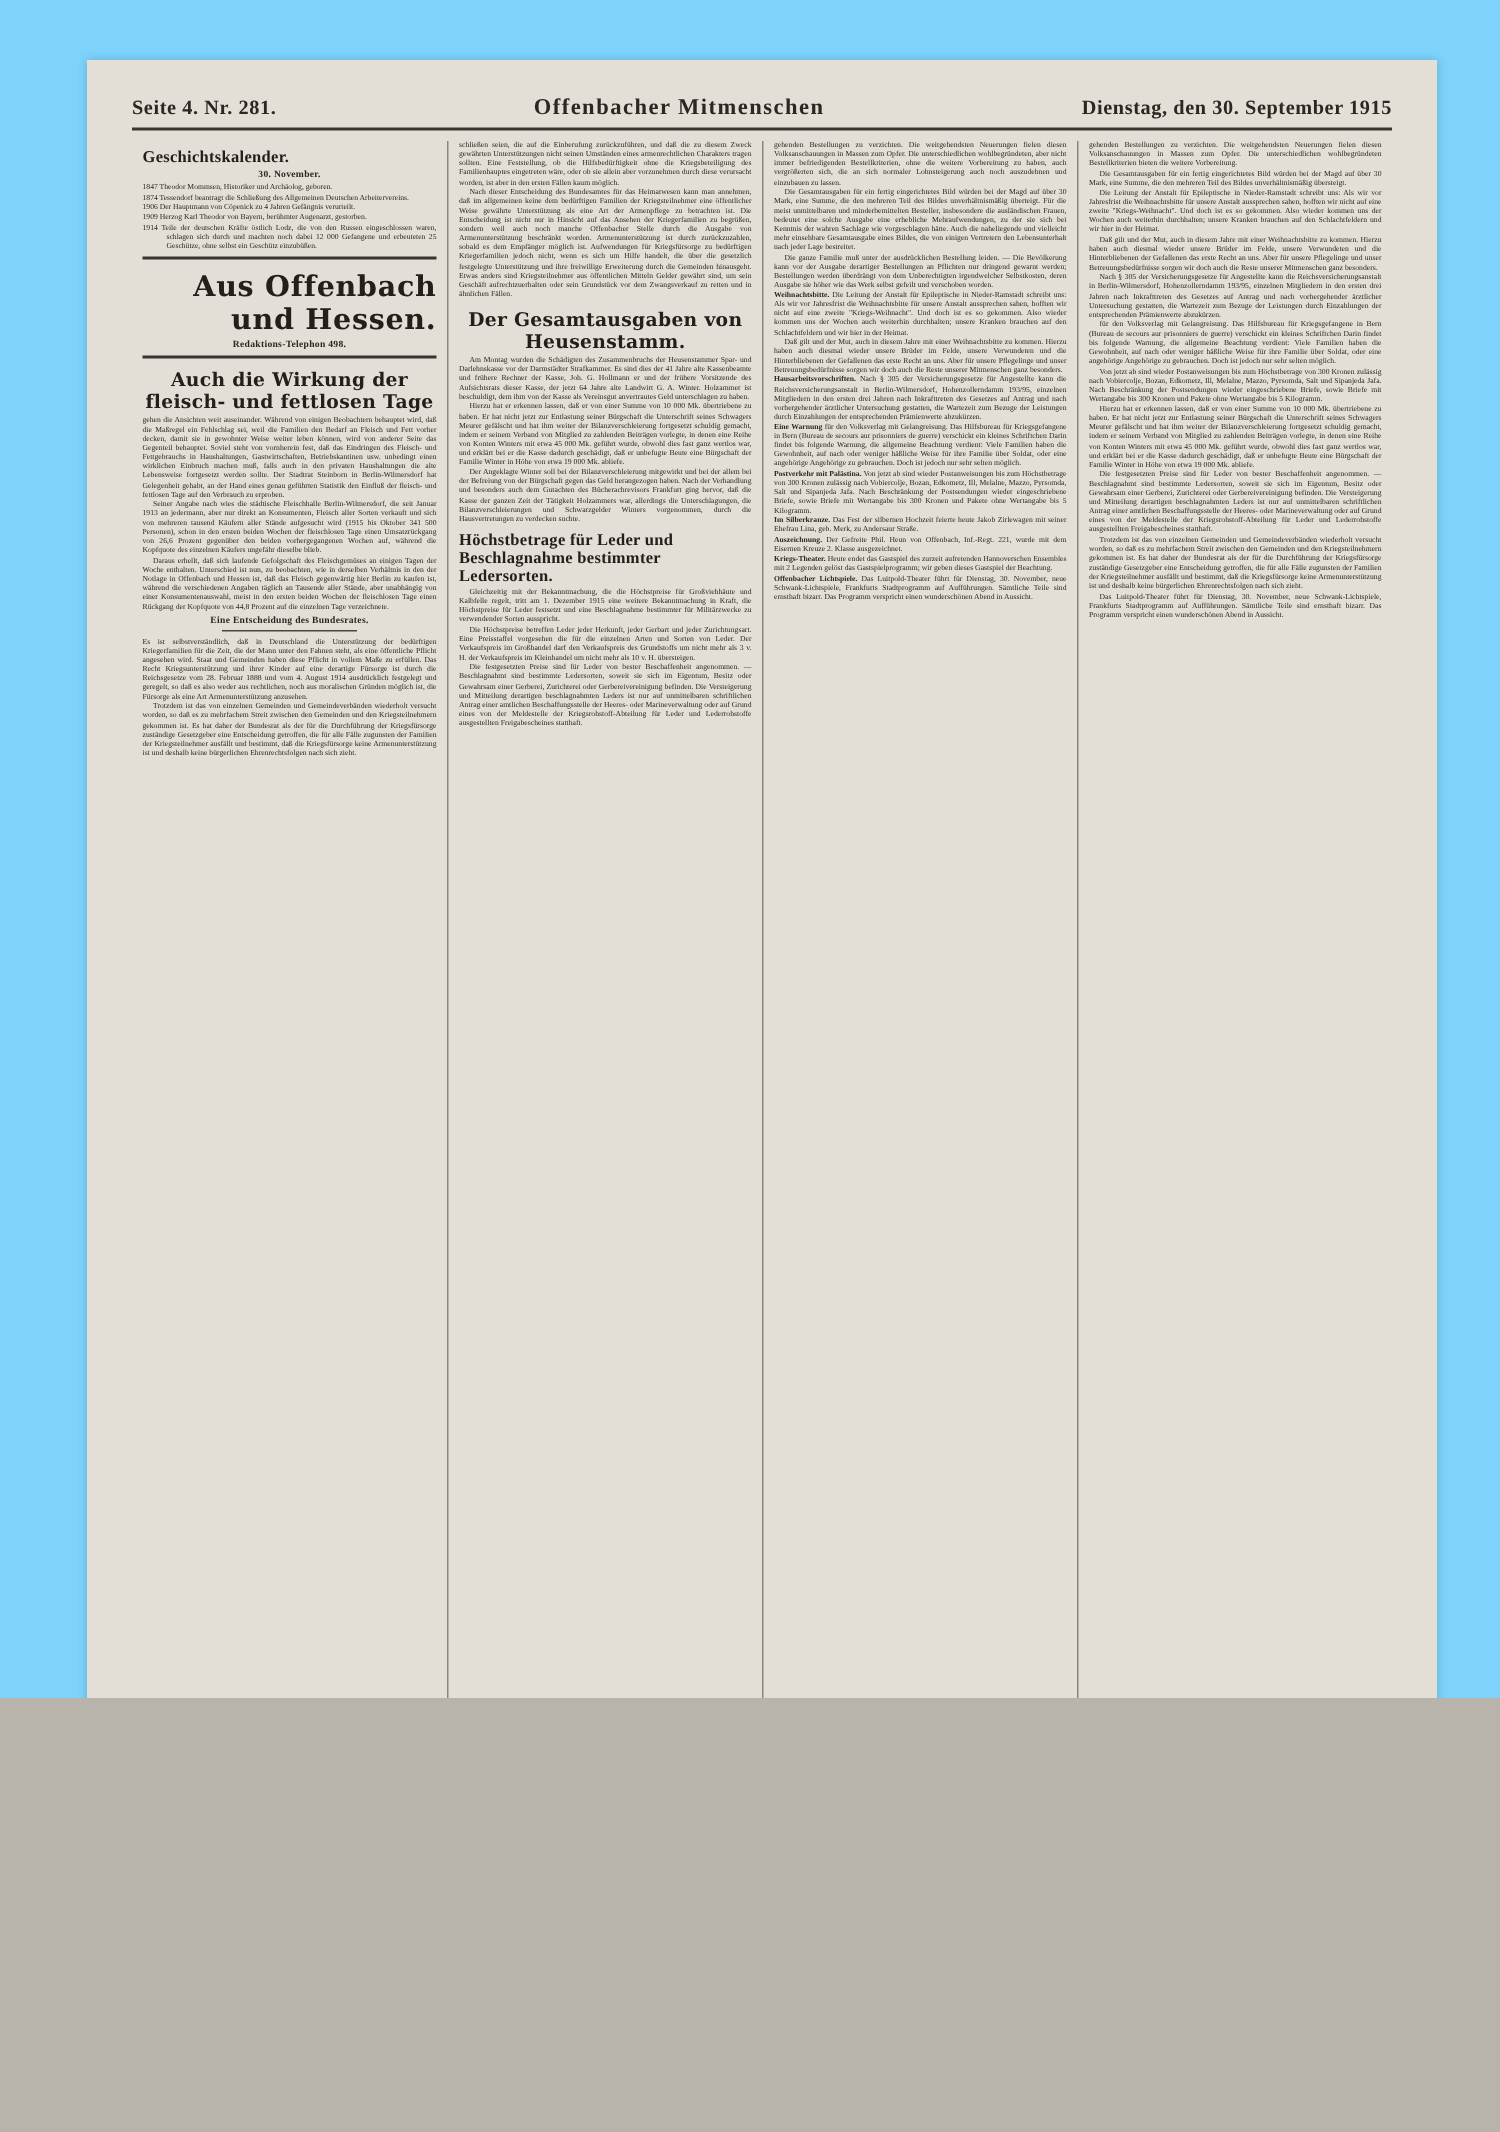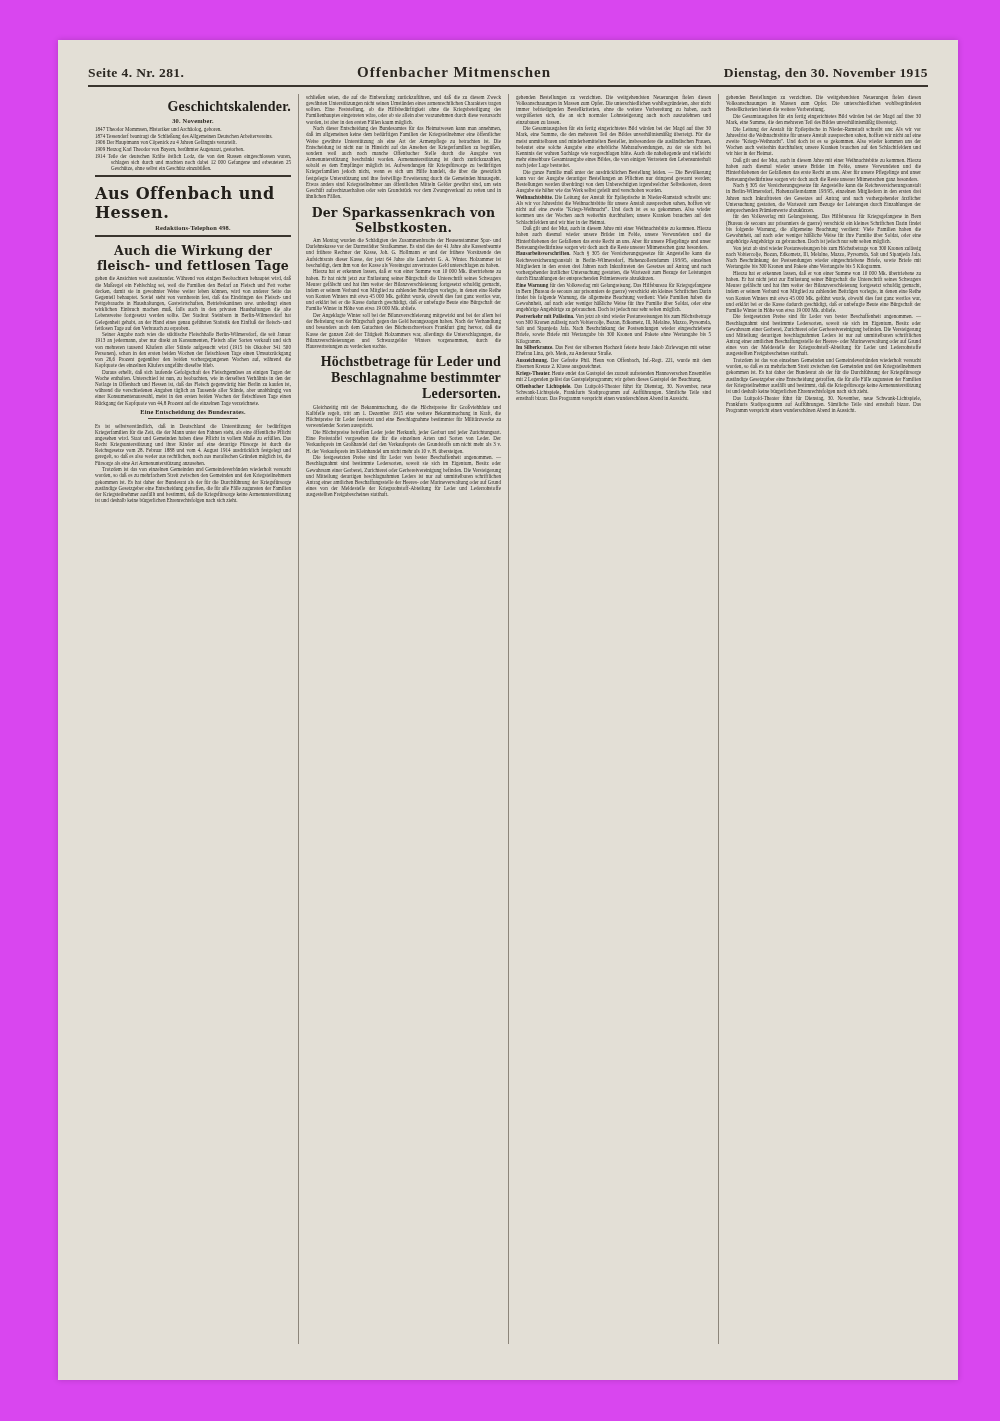--- a/index.html
+++ b/index.html
@@ -3,22 +3,22 @@
 <meta charset="utf-8">
 <style>
   html, body {
     margin: 0;
     padding: 0;
     background: #b8b3ab;
   }
   .page {
     position: relative;
     width: 1000px;
-    height: 1421px;
-    background: #d946ef;
+    height: 1132px;
+    background: #7dd3fc;
     overflow: hidden;
     font-family: "Liberation Serif", serif;
   }
   .sheet {
     position: absolute;
     left: 58px;
     top: 40px;
     width: 900px;
     height: 1340px;
     background: #e3dfd6;
@@ -77,41 +77,41 @@
     -webkit-hyphens: auto;
     letter-spacing: 0.02px;
   }
   .body-text p {
     margin: 0 0 0.5px 0;
     text-indent: 7px;
   }
   .body-text p.noindent { text-indent: 0; }
 
   .hdr-big {
-    font-size: 16px;
-    font-weight: bold;
-    text-align: left;
+    font-size: 19px;
+    font-weight: bold;
+    text-align: right;
     color: #23201b;
     letter-spacing: 0.5px;
     margin: 7px 0 2px;
     font-family: "DejaVu Serif", serif;
   }
   .hdr-med {
     font-size: 12.5px;
     font-weight: bold;
     text-align: center;
     color: #23201b;
     margin: 6px 0 2px;
     font-family: "DejaVu Serif", serif;
     letter-spacing: 0.2px;
   }
   .hdr-sm {
-    font-size: 14px;
-    font-weight: bold;
-    text-align: right;
+    font-size: 11px;
+    font-weight: bold;
+    text-align: left;
     color: #23201b;
     margin: 5px 0 2px;
     letter-spacing: 0.2px;
     font-family: Liberation Serif, serif;
   }
   .hdr-xs {
     font-size: 6.4px;
     font-weight: bold;
     text-align: center;
     color: #2a2620;
@@ -145,21 +145,21 @@
 </head>
 <body>
 
 <div class="page">
   <div class="sheet">
     <div class="inner">
 
       <div class="masthead">
         <div class="mh-left">Seite 4.  Nr. 281.</div>
         <div class="mh-center">Offenbacher Mitmenschen</div>
-        <div class="mh-right">Dienstag, den 30. November 1915</div>
+        <div class="mh-right">Dienstag, den 30. September 1915</div>
       </div>
 
       <div class="columns">
 
         <div class="col">
           <div class="hdr-sm">Geschichtskalender.</div>
           <div class="hdr-xs">30. November.</div>
           <div class="cal-list">
             <div>1847  Theodor Mommsen, Historiker und Archäolog, geboren.</div>
             <div>1874  Tessendorf beantragt die Schließung des Allgemeinen Deutschen Arbeitervereins.</div>
@@ -187,21 +187,21 @@
             <p>Trotzdem ist das von einzelnen Gemeinden und Gemeindeverbänden wiederholt versucht worden, so daß es zu mehrfachem Streit zwischen den Gemeinden und den Kriegsteilnehmern gekommen ist. Es hat daher der Bundesrat als der für die Durchführung der Kriegsfürsorge zuständige Gesetzgeber eine Entscheidung getroffen, die für alle Fälle zugunsten der Familien der Kriegsteilnehmer ausfällt und bestimmt, daß die Kriegsfürsorge keine Armenunterstützung ist und deshalb keine bürgerlichen Ehrenrechtsfolgen nach sich zieht.</p>
           </div>
         </div>
 
         <div class="col">
           <div class="body-text">
             <p class="noindent">schließen seien, die auf die Einberufung zurückzuführen, und daß die zu diesem Zweck gewährten Unterstützungen nicht seinen Umständen eines armenrechtlichen Charakters tragen sollten. Eine Feststellung, ob die Hilfsbedürftigkeit ohne die Kriegsbeteiligung des Familienhauptes eingetreten wäre, oder ob sie allein aber vorzunehmen durch diese verursacht worden, ist aber in den ersten Fällen kaum möglich.</p>
             <p>Nach dieser Entscheidung des Bundesamtes für das Heimatwesen kann man annehmen, daß im allgemeinen keine dem bedürftigen Familien der Kriegsteilnehmer eine öffentlicher Weise gewährte Unterstützung als eine Art der Armenpflege zu betrachten ist. Die Entscheidung ist nicht nur in Hinsicht auf das Ansehen der Kriegerfamilien zu begrüßen, sondern weil auch noch manche Offenbacher Stelle durch die Ausgabe von Armenunterstützung beschränkt worden. Armenunterstützung ist durch zurückzuzahlen, sobald es dem Empfänger möglich ist. Aufwendungen für Kriegsfürsorge zu bedürftigen Kriegerfamilien jedoch nicht, wenn es sich um Hilfe handelt, die über die gesetzlich festgelegte Unterstützung und ihre freiwillige Erweiterung durch die Gemeinden hinausgeht. Etwas anders sind Kriegsteilnehmer aus öffentlichen Mitteln Gelder gewährt sind, um sein Geschäft aufrechtzuerhalten oder sein Grundstück vor dem Zwangsverkauf zu retten und in ähnlichen Fällen.</p>
           </div>
 
-          <div class="hdr-med">Der Sparkassenkrach von Selbstkosten.</div>
+          <div class="hdr-med">Der Gesamtausgaben von Heusenstamm.</div>
           <div class="body-text">
             <p>Am Montag wurden die Schädigten des Zusammenbruchs der Heusenstammer Spar- und Darlehnskasse vor der Darmstädter Strafkammer. Es sind dies der 41 Jahre alte Kassenbeamte und frühere Rechner der Kasse, Joh. G. Hollmann er und der frühere Vorsitzende des Aufsichtsrats dieser Kasse, der jetzt 64 Jahre alte Landwirt G. A. Winter. Holzammer ist beschuldigt, dem ihm von der Kasse als Vereinsgut anvertrautes Geld unterschlagen zu haben.</p>
             <p>Hierzu hat er erkennen lassen, daß er von einer Summe von 10 000 Mk. übertriebene zu haben. Er hat nicht jetzt zur Entlastung seiner Bürgschaft die Unterschrift seines Schwagers Meurer gefälscht und hat ihm weiter der Bilanzverschleierung fortgesetzt schuldig gemacht, indem er seinem Verband von Mitglied zu zahlenden Beiträgen vorlegte, in denen eine Reihe von Konten Winters mit etwa 45 000 Mk. geführt wurde, obwohl dies fast ganz wertlos war, und erklärt bei er die Kasse dadurch geschädigt, daß er unbefugte Beute eine Bürgschaft der Familie Winter in Höhe von etwa 19 000 Mk. abliefe.</p>
             <p>Der Angeklagte Winter soll bei der Bilanzverschleierung mitgewirkt und bei der allem bei der Befreiung von der Bürgschaft gegen das Geld herangezogen haben. Nach der Verhandlung und besonders auch dem Gutachten des Bücherachrevisors Frankfurt ging hervor, daß die Kasse der ganzen Zeit der Tätigkeit Holzammers war, allerdings die Unterschlagungen, die Bilanzverschleierungen und Schwarzgelder Winters vorgenommen, durch die Hausvertretungen zu verdecken suchte.</p>
           </div>
 
           <div class="hdr-sm">Höchstbetrage für Leder und Beschlagnahme bestimmter Ledersorten.</div>
           <div class="body-text">
             <p>Gleichzeitig mit der Bekanntmachung, die die Höchstpreise für Großviehhäute und Kalbfelle regelt, tritt am 1. Dezember 1915 eine weitere Bekanntmachung in Kraft, die Höchstpreise für Leder festsetzt und eine Beschlagnahme bestimmter für Militärzwecke zu verwendender Sorten ausspricht.</p>
             <p>Die Höchstpreise betreffen Leder jeder Herkunft, jeder Gerbart und jeder Zurichtungsart. Eine Preisstaffel vorgesehen die für die einzelnen Arten und Sorten von Leder. Der Verkaufspreis im Großhandel darf den Verkaufspreis des Grundstoffs um nicht mehr als 3 v. H. der Verkaufspreis im Kleinhandel um nicht mehr als 10 v. H. übersteigen.</p>

